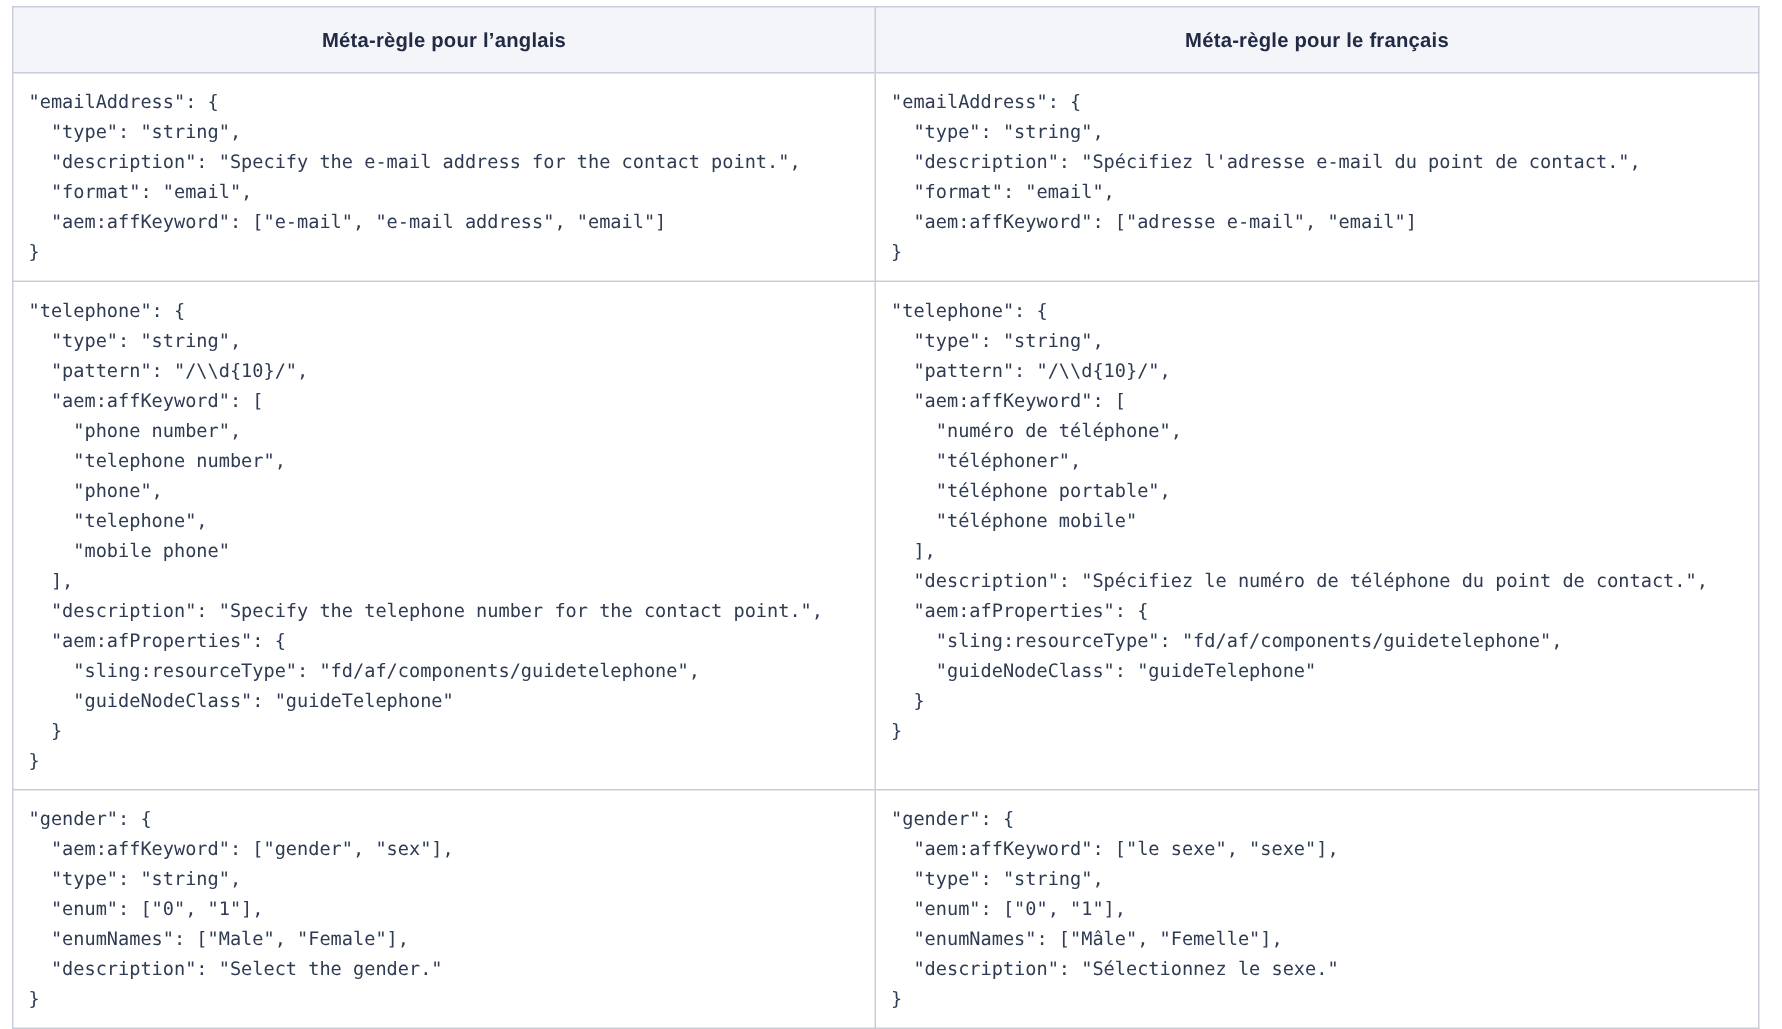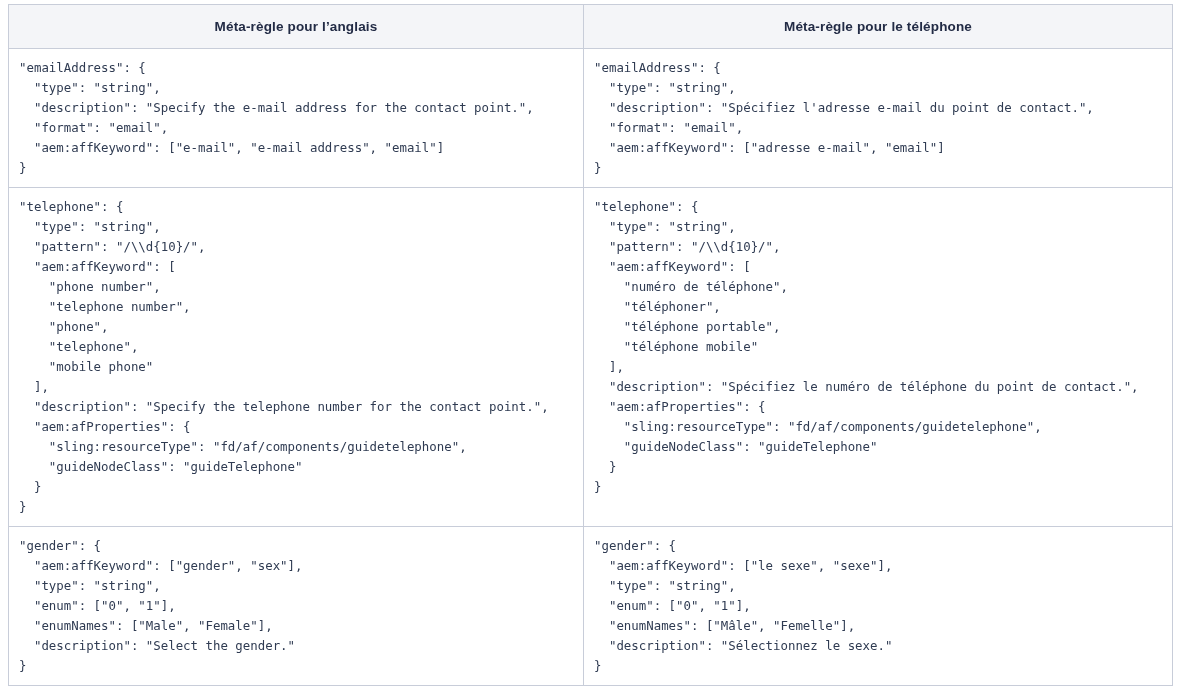--- a/index.html
+++ b/index.html
@@ -70,21 +70,21 @@
 
 <div class="page">
   <table class="meta-table">
     <colgroup>
       <col class="col-left">
       <col class="col-right">
     </colgroup>
     <thead>
       <tr>
         <th>Méta-règle pour l’anglais</th>
-        <th>Méta-règle pour le téléphone</th>
+        <th>Méta-règle pour le français</th>
       </tr>
     </thead>
     <tbody>
       <tr>
         <td>
           <pre class="code">"emailAddress": {
   "type": "string",
   "description": "Specify the e-mail address for the contact point.",
   "format": "email",
   "aem:affKeyword": ["e-mail", "e-mail address", "email"]

